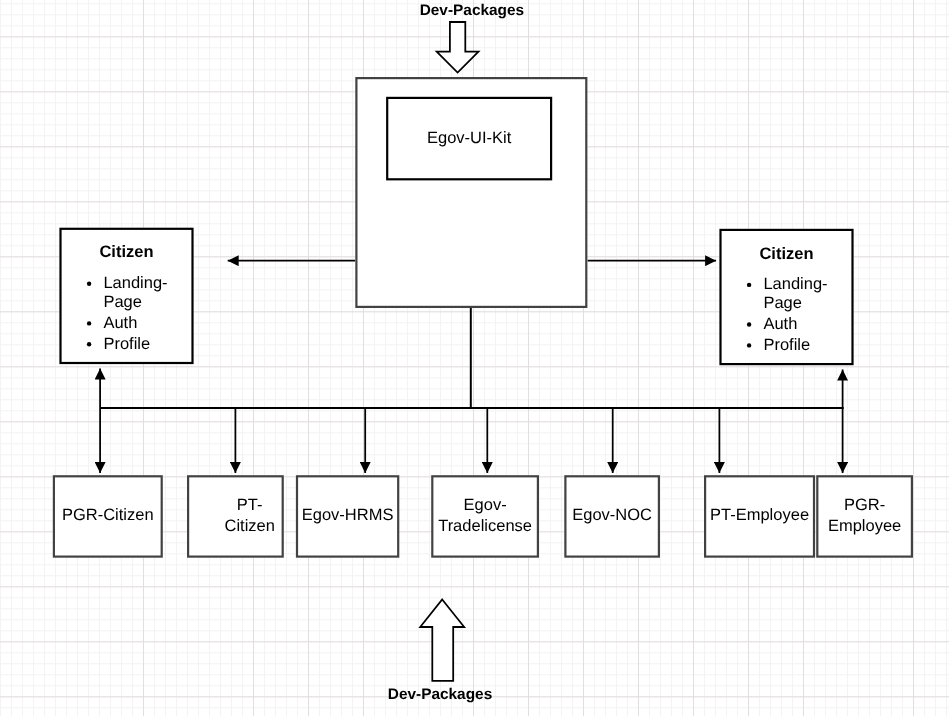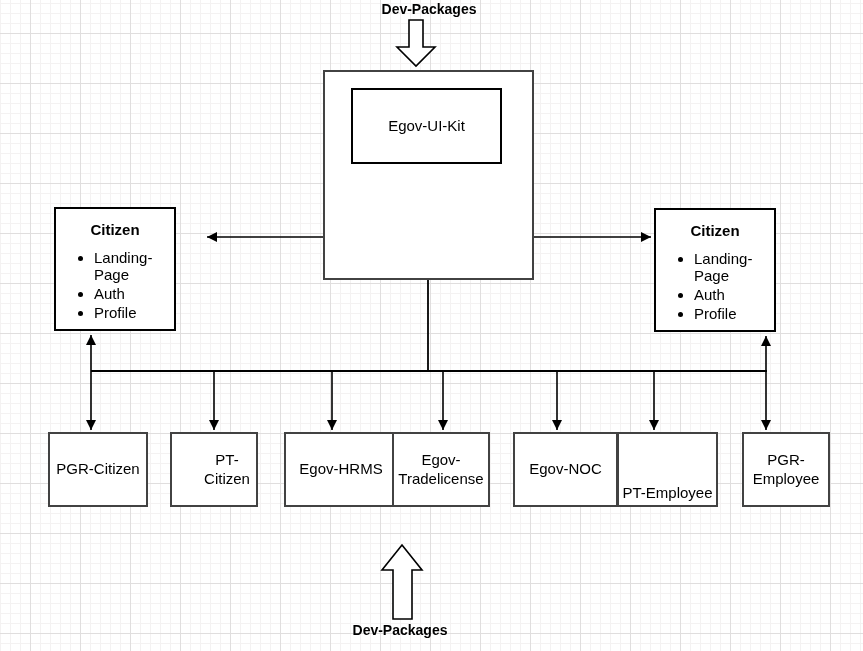--- a/index.html
+++ b/index.html
@@ -75,24 +75,24 @@
   }
 
   .module {
     top: 432px;
     height: 75px;
     border-color: #424242;
     padding: 2px;
   }
   .module--pgr-citizen   { left: 48px;  width: 100px; text-align: right; }
   .module--pt-citizen    { left: 170px; width: 88px; padding-left: 28px;  }
-  .module--egov-hrms     { left: 284px; width: 114px;  }
+  .module--egov-hrms     { left: 269px; width: 94px;  }
   .module--egov-tl       { left: 392px; width: 98px;  }
-  .module--egov-noc      { left: 513px; width: 105px;  }
-  .module--pt-employee   { left: 617px; width: 101px; align-items: flex-end; }
+  .module--egov-noc      { left: 513px; width: 87px;  }
+  .module--pt-employee   { left: 640px; width: 101px; }
   .module--pgr-employee  { left: 742px; width: 88px;  }
 
   .pkg-label {
     position: absolute;
     width: 160px;
     text-align: center;
     font-weight: bold;
     font-size: 14px;
   }
   .pkg-label--top    { left: 349px; top: 1px; }

